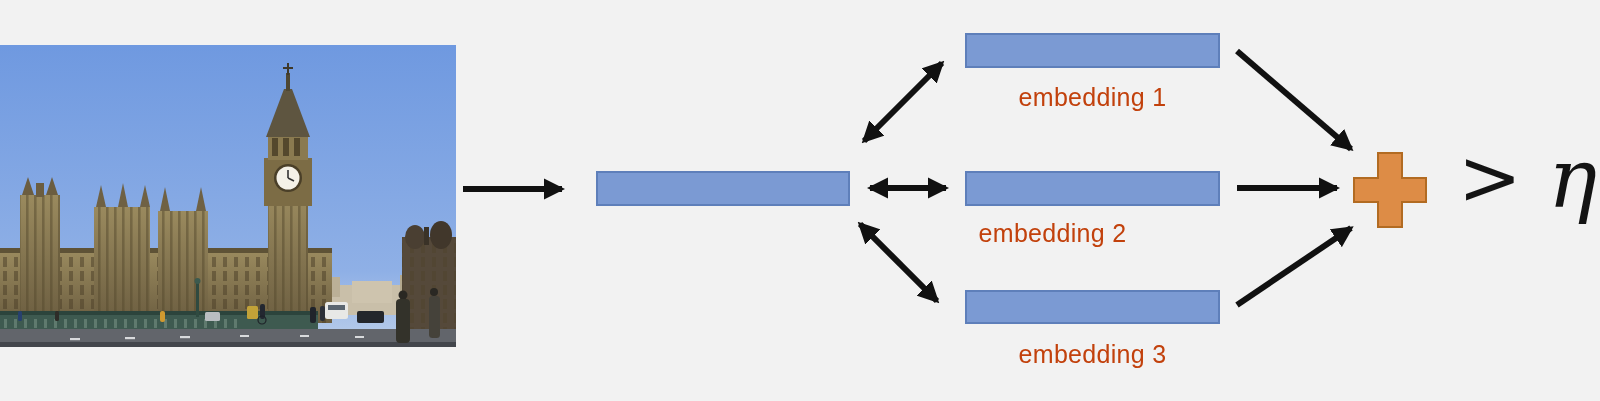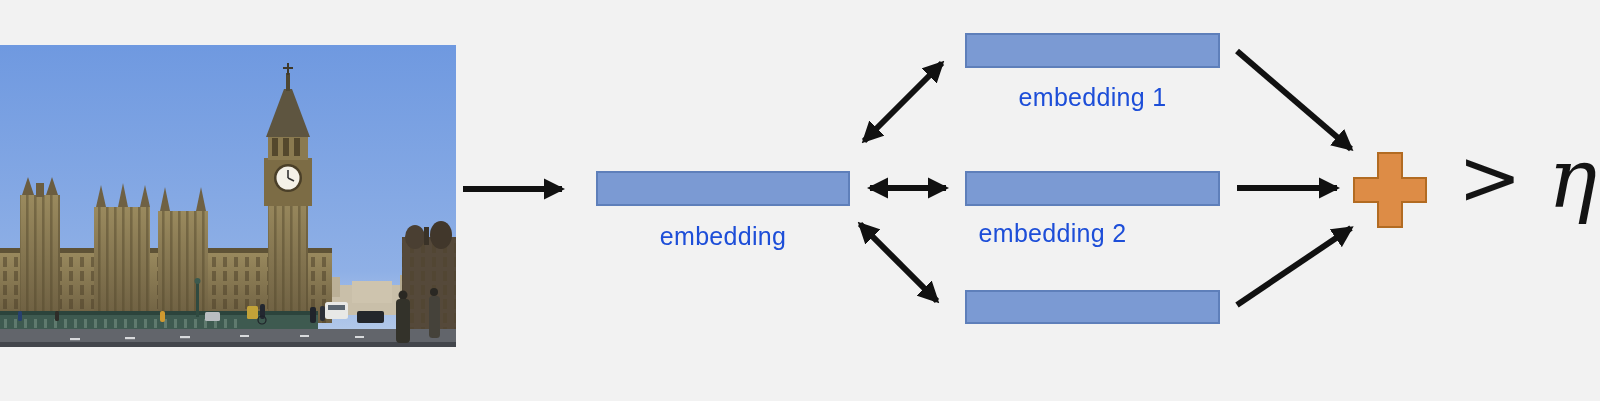--- a/index.html
+++ b/index.html
@@ -37,21 +37,21 @@
   .ebox.c1 { left: 965px; top: 33px;  width: 255px; height: 35px; }
   .ebox.c2 { left: 965px; top: 171px; width: 255px; height: 35px; }
   .ebox.c3 { left: 965px; top: 290px; width: 255px; height: 34px; }
 
   .elabel {
     position: absolute;
     width: 255px;
     text-align: center;
     font-size: 25px;
     line-height: 30px;
-    color: #1d4ed8;
+    color: #c2410c;
     letter-spacing: 0.3px;
   }
   .elabel.q  { left: 596px; top: 221px; width: 254px; }
   .elabel.c1 { left: 965px; top: 82px; }
   .elabel.c2 { left: 925px; top: 218px; }
   .elabel.c3 { left: 965px; top: 339px; }
 
   
   .overlay {
     position: absolute;
@@ -224,23 +224,23 @@
         <rect x="55" y="266" width="4" height="10" rx="1.5" fill="#2E2C28"></rect>
       </g>
     </svg>
   </div>
 
   <div class="ebox q"></div>
   <div class="ebox c1"></div>
   <div class="ebox c2"></div>
   <div class="ebox c3"></div>
 
-  <div class="elabel q">embedding</div>
   <div class="elabel c1">embedding 1</div>
   <div class="elabel c2">embedding 2</div>
+  <div class="elabel c3">embedding 3</div>
 
   <svg class="overlay" viewBox="0 0 1600 401">
     <defs>
       <marker id="ah" viewBox="0 0 10 10" refX="8.5" refY="5" markerWidth="3.6" markerHeight="3.6" markerUnits="strokeWidth" orient="auto-start-reverse">
         <path d="M0,0 L10,5 L0,10 z" fill="#111111"></path>
       </marker>
     </defs>
 
     <line x1="463" y1="189" x2="562" y2="189" stroke="#111111" stroke-width="6" marker-end="url(#ah)"></line>
 

